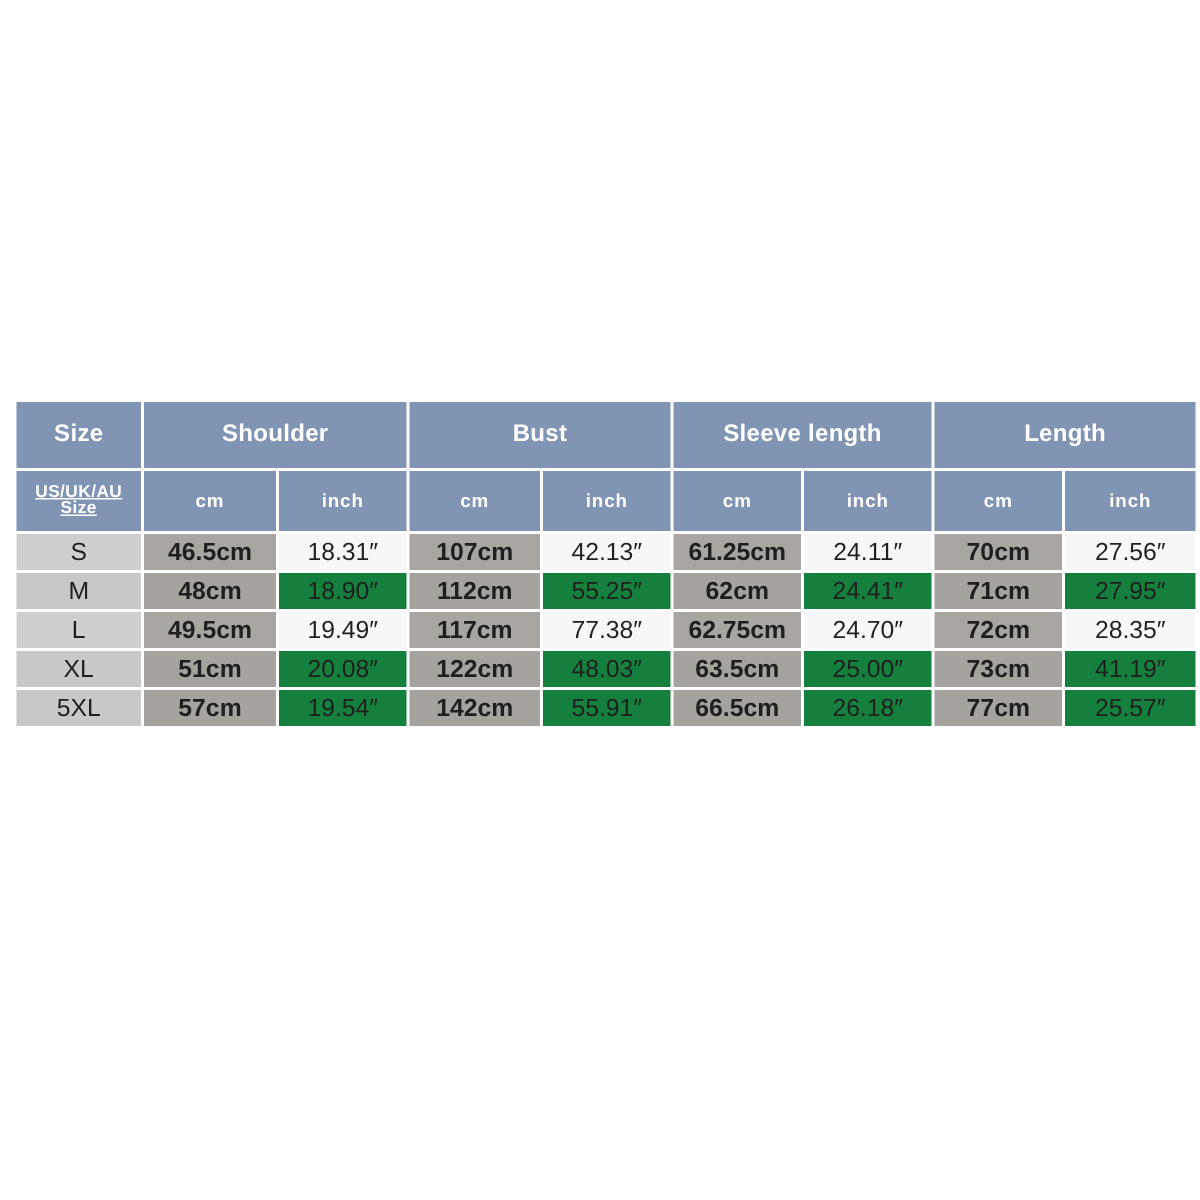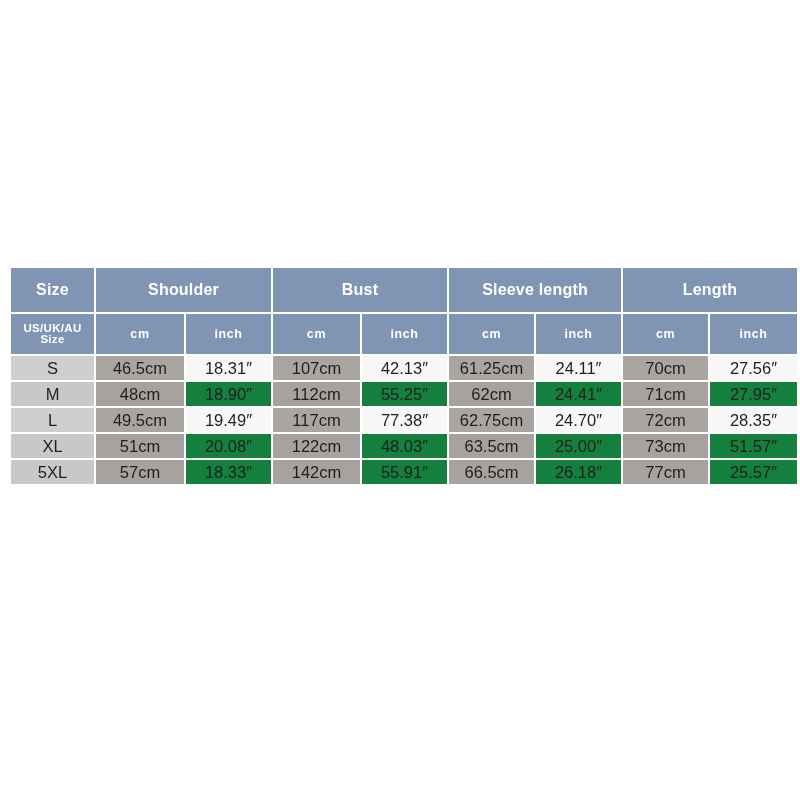--- a/index.html
+++ b/index.html
@@ -58,34 +58,36 @@
     height: 40px;
     font-family: "DejaVu Sans Mono", "Liberation Mono", monospace;
     font-size: 12.5px;
     font-weight: 700;
     letter-spacing: 0.6px;
   }
   .unit-head.size-unit {
     font-size: 11.5px;
     line-height: 1.35;
     letter-spacing: 0.3px;
+    text-decoration: underline;
   }
 
   
   .cell {
     height: 24px;
     font-size: 16.5px;
     color: #1f1f1f;
     font-weight: 400;
   }
   .cell-size {
     background: #cfcfcf;
   }
   .cell-cm {
     background: #a9a6a1;
+    font-weight: bold;
   }
   .cell-inch {
     background: #f7f7f7;
   }
   
   tr.alt .cell-inch { background: #15803d; }
   tr.alt .cell-size { background: #c8c8c8; }
   tr.alt .cell-cm   { background: #a6a39e; }
 </style>
 </head>
@@ -169,30 +171,30 @@
 
       <tr class="alt">
         <td class="cell cell-size">XL</td>
         <td class="cell cell-cm">51cm</td>
         <td class="cell cell-inch">20.08″</td>
         <td class="cell cell-cm">122cm</td>
         <td class="cell cell-inch">48.03″</td>
         <td class="cell cell-cm">63.5cm</td>
         <td class="cell cell-inch">25.00″</td>
         <td class="cell cell-cm">73cm</td>
-        <td class="cell cell-inch">51.57″</td>
+        <td class="cell cell-inch">41.19″</td>
       </tr>
 
 
 
 
       <tr class="alt">
         <td class="cell cell-size">5XL</td>
         <td class="cell cell-cm">57cm</td>
-        <td class="cell cell-inch">18.33″</td>
+        <td class="cell cell-inch">19.54″</td>
         <td class="cell cell-cm">142cm</td>
         <td class="cell cell-inch">55.91″</td>
         <td class="cell cell-cm">66.5cm</td>
         <td class="cell cell-inch">26.18″</td>
         <td class="cell cell-cm">77cm</td>
         <td class="cell cell-inch">25.57″</td>
       </tr>
     </tbody>
   </table>
 

